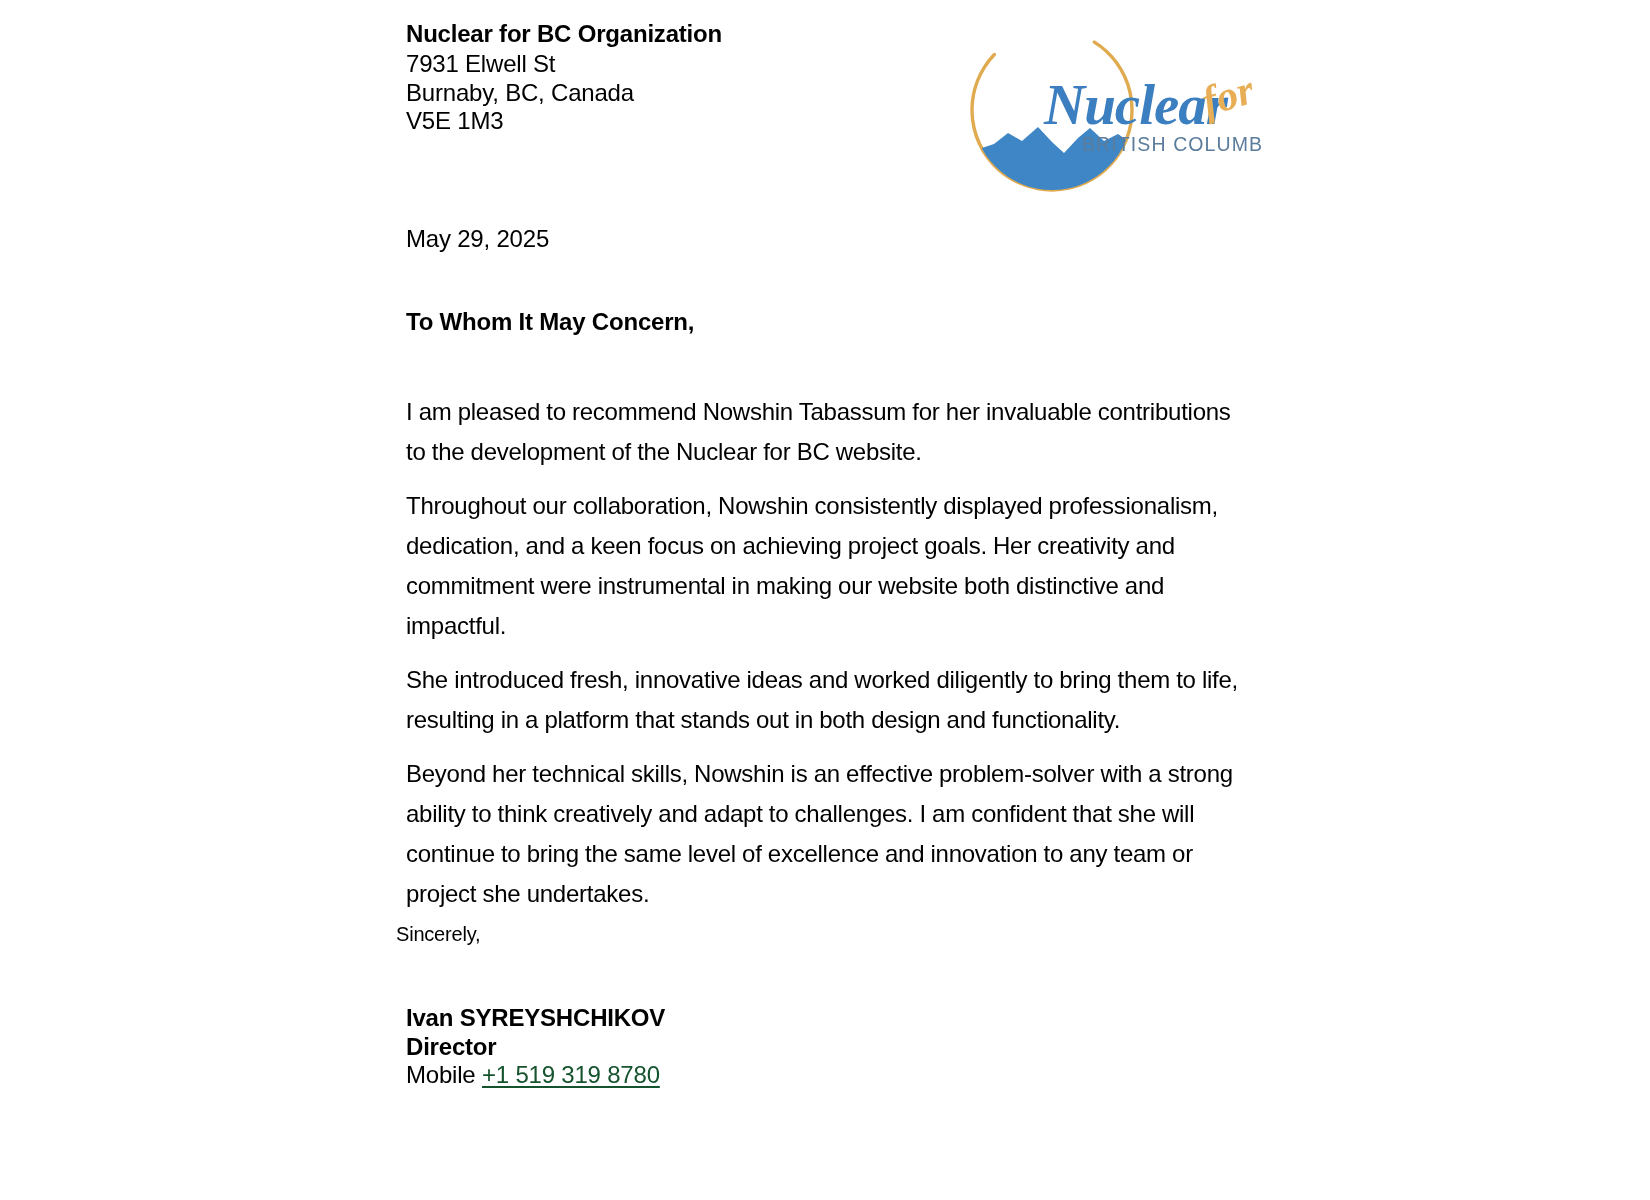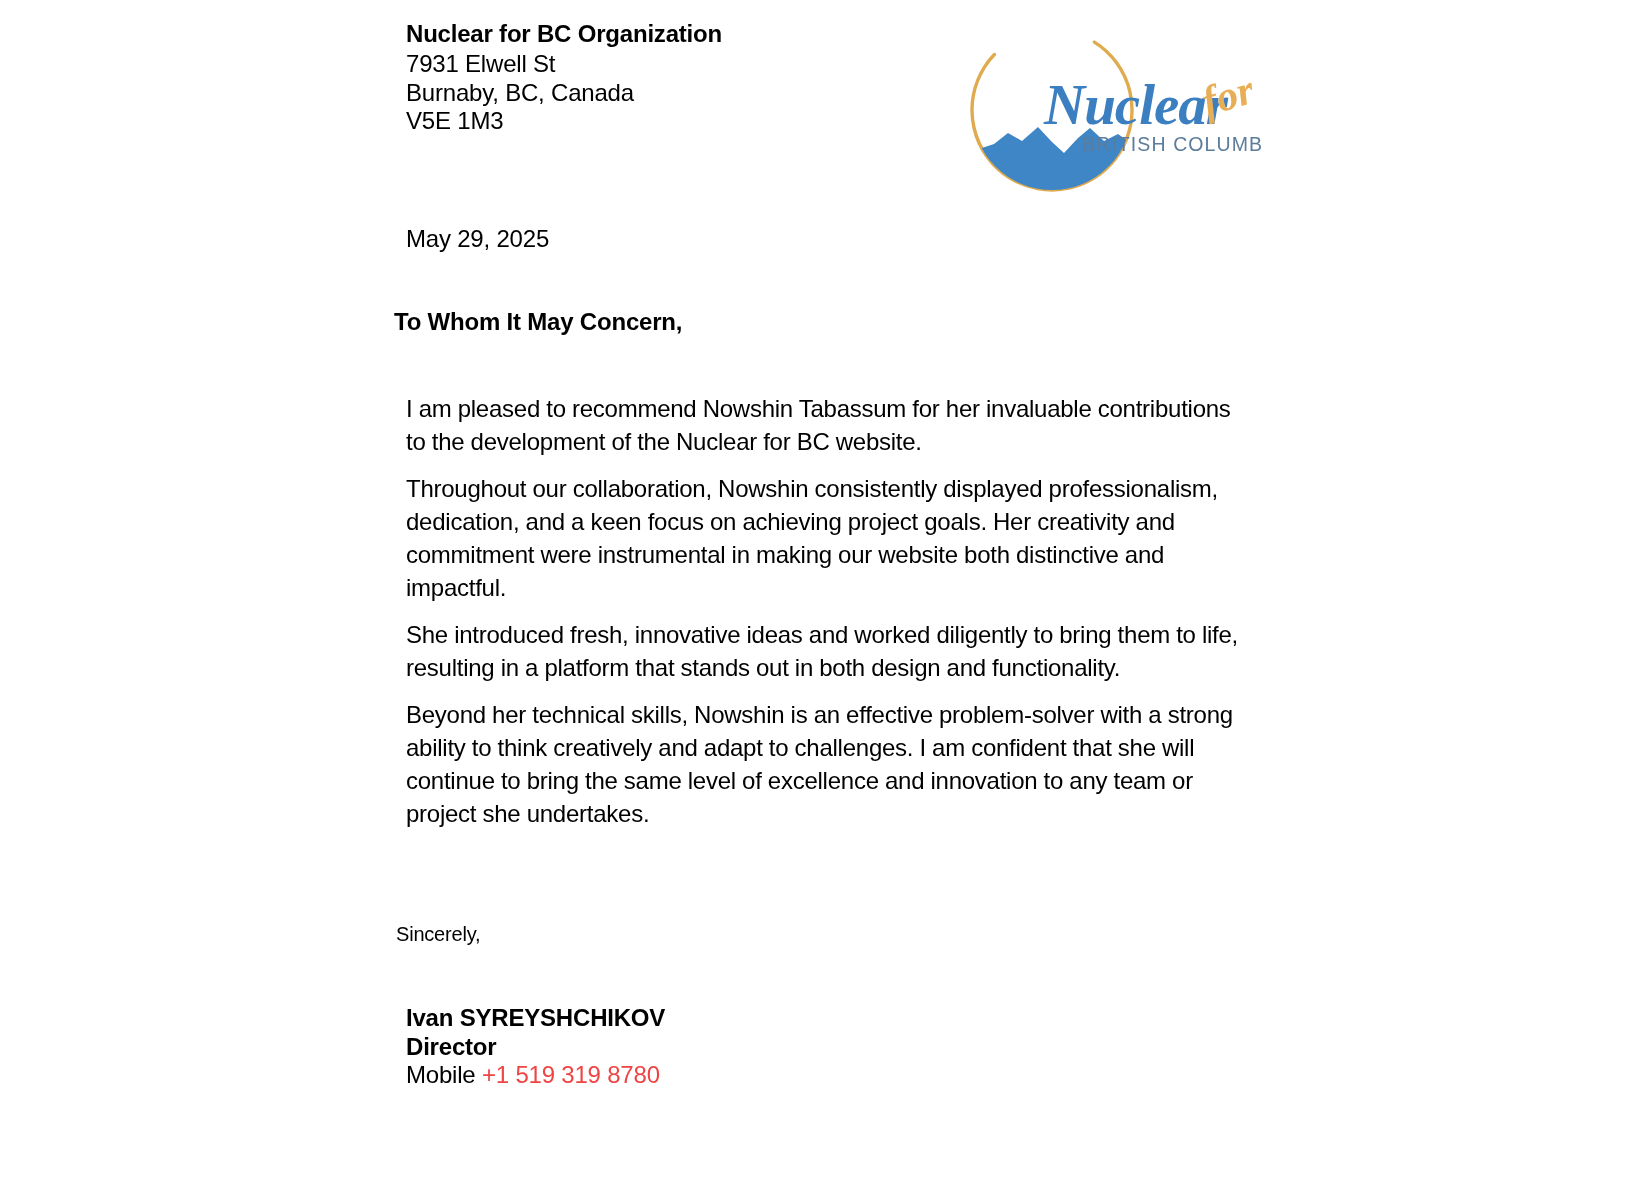--- a/index.html
+++ b/index.html
@@ -59,38 +59,38 @@
   .letter-date {
     position: absolute;
     left: 390px;
     top: 224px;
     font-size: 24px;
     line-height: 29px;
     letter-spacing: -0.2px;
   }
   .salutation {
     position: absolute;
-    left: 378px;
+    left: 390px;
     top: 307px;
     font-size: 24px;
     line-height: 29px;
     font-weight: bold;
     letter-spacing: -0.2px;
     text-align: right;
   }
 
   .body-copy {
     position: absolute;
     left: 390px;
     top: 392px;
     width: 838px;
   }
   .para {
     font-size: 24px;
-    line-height: 33px;
+    line-height: 40px;
     letter-spacing: -0.25px;
     margin: 0 0 14px 0;
     text-align: left;
     word-spacing: -0.2px;
   }
   .para:last-child { margin-bottom: 0; }
 
   
   .closing {
     position: absolute;
@@ -104,21 +104,22 @@
     position: absolute;
     left: 390px;
     top: 1004px;
     font-size: 24px;
     line-height: 28.5px;
     letter-spacing: -0.2px;
   }
   .sig-strong { font-weight: bold; }
   .sig-line { white-space: nowrap; }
   .phone-link {
-    color: #ef4444;
+    color: #14532d;
+    text-decoration: underline;
     text-underline-offset: 3px;
   }
 </style>
 </head>
 <body>
 
 <div class="page">
 
   <div class="letterhead">
     <div class="sender-name">Nuclear for BC Organization</div>

